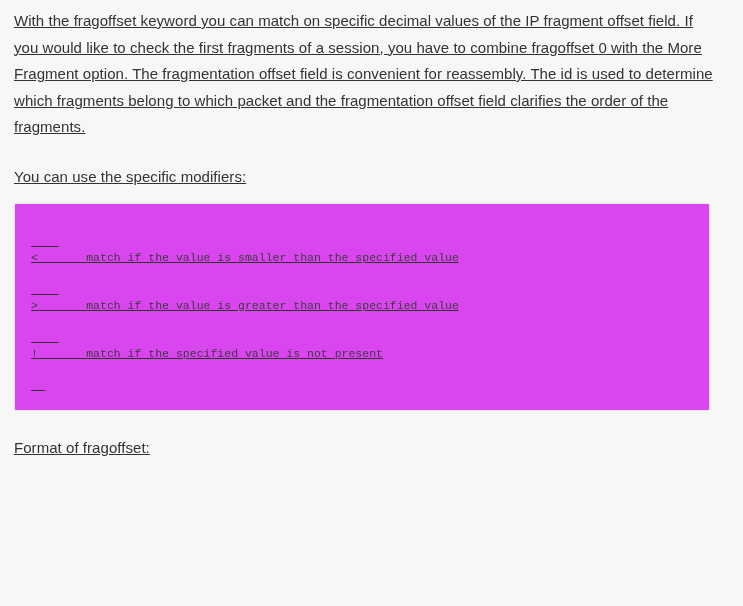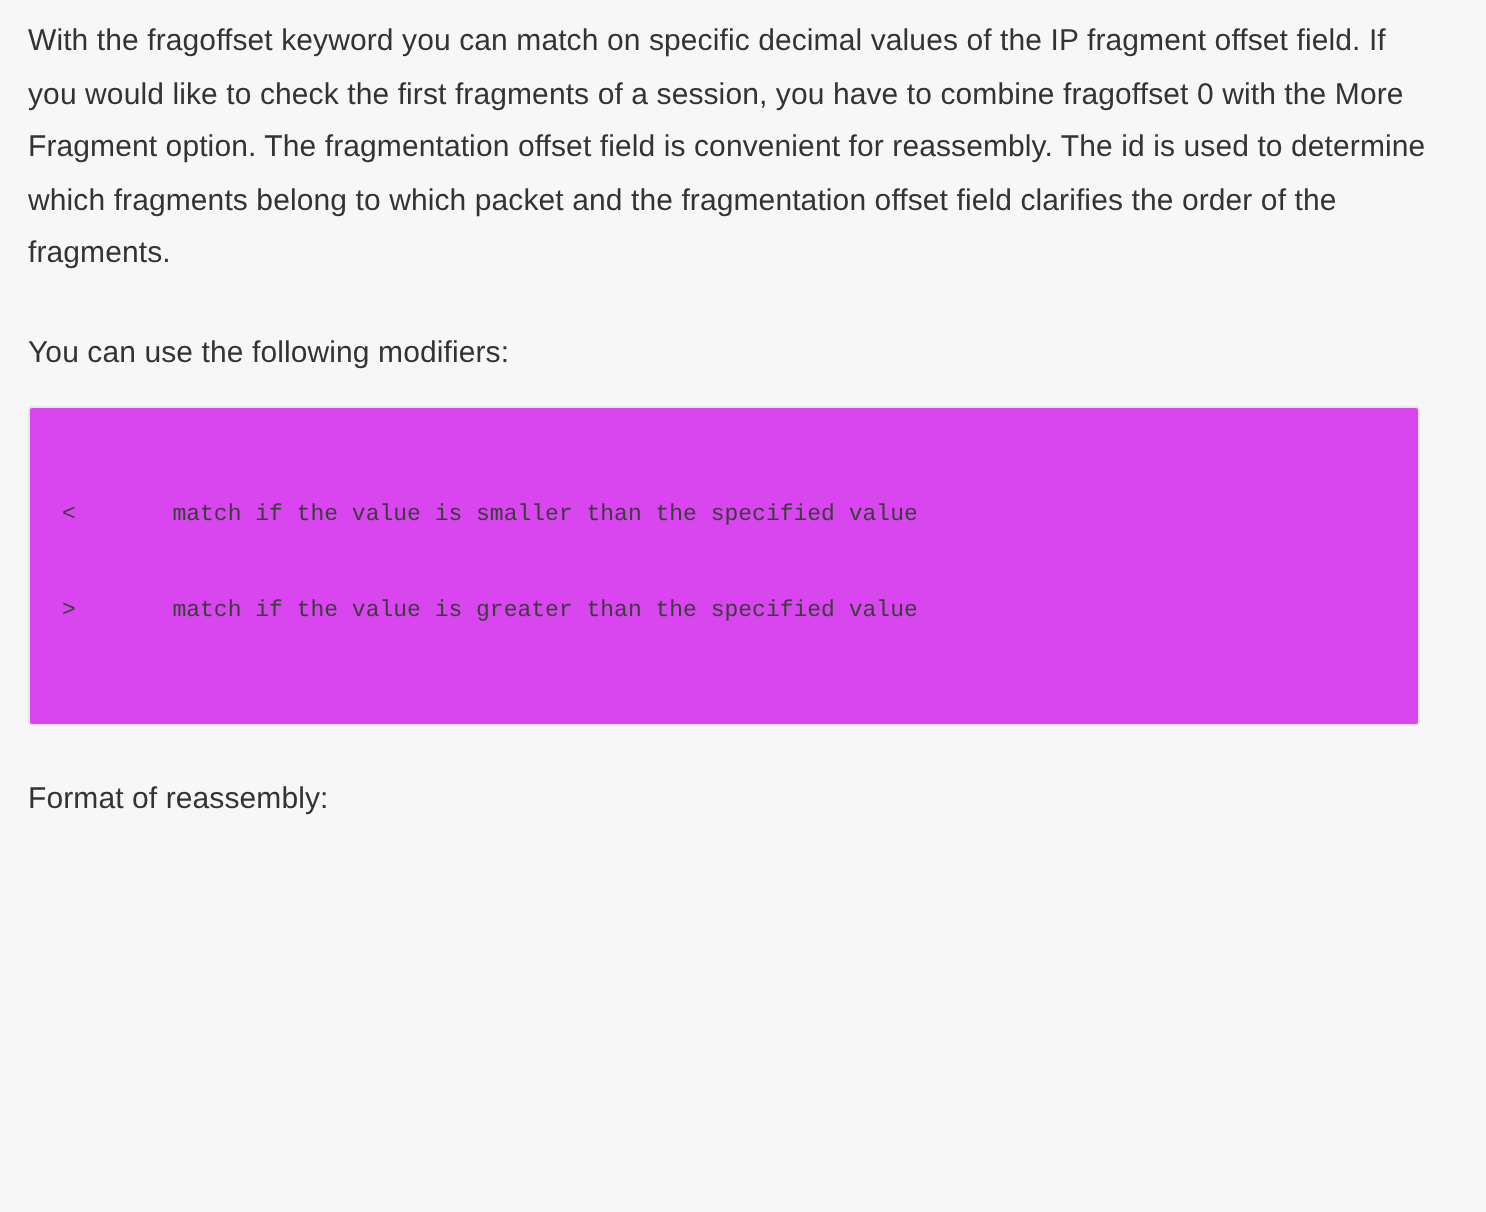--- a/index.html
+++ b/index.html
@@ -15,20 +15,21 @@
     overflow: hidden;
     position: relative;
   }
 
   .page {
     position: relative;
     width: 742px;
     height: 606px;
     box-sizing: border-box;
     padding: 0 14px;
+    text-decoration: underline;
   }
 
   
   .para {
     font-size: 15px;
     line-height: 26.5px;
     color: #333333;
     letter-spacing: 0.05px;
     margin: 0;
     -webkit-font-smoothing: antialiased;
@@ -85,23 +86,24 @@
     color: #333333;
   }
 </style>
 </head>
 <body>
 
 <div class="page">
 
   <p class="para intro">With the fragoffset keyword you can match on specific decimal values of the IP fragment offset field. If you would like to check the first fragments of a session, you have to combine fragoffset 0 with the More Fragment option. The fragmentation offset field is convenient for reassembly. The id is used to determine which fragments belong to which packet and the fragmentation offset field clarifies the order of the fragments.</p>
 
-  <p class="para lead-in">You can use the following modifiers:</p>
+  <p class="para lead-in">You can use the specific modifiers:</p>
 
   <div class="codeblock" id="modifiers-block">
     <span class="code-line">&lt;       match if the value is smaller than the specified value</span>
     <span class="code-line">&gt;       match if the value is greater than the specified value</span>
+    <span class="code-line">!       match if the specified value is not present</span>
   </div>
 
-  <p class="para section-label">Format of reassembly:</p>
+  <p class="para section-label">Format of fragoffset:</p>
 
 
 </div>
 
 </body></html>

